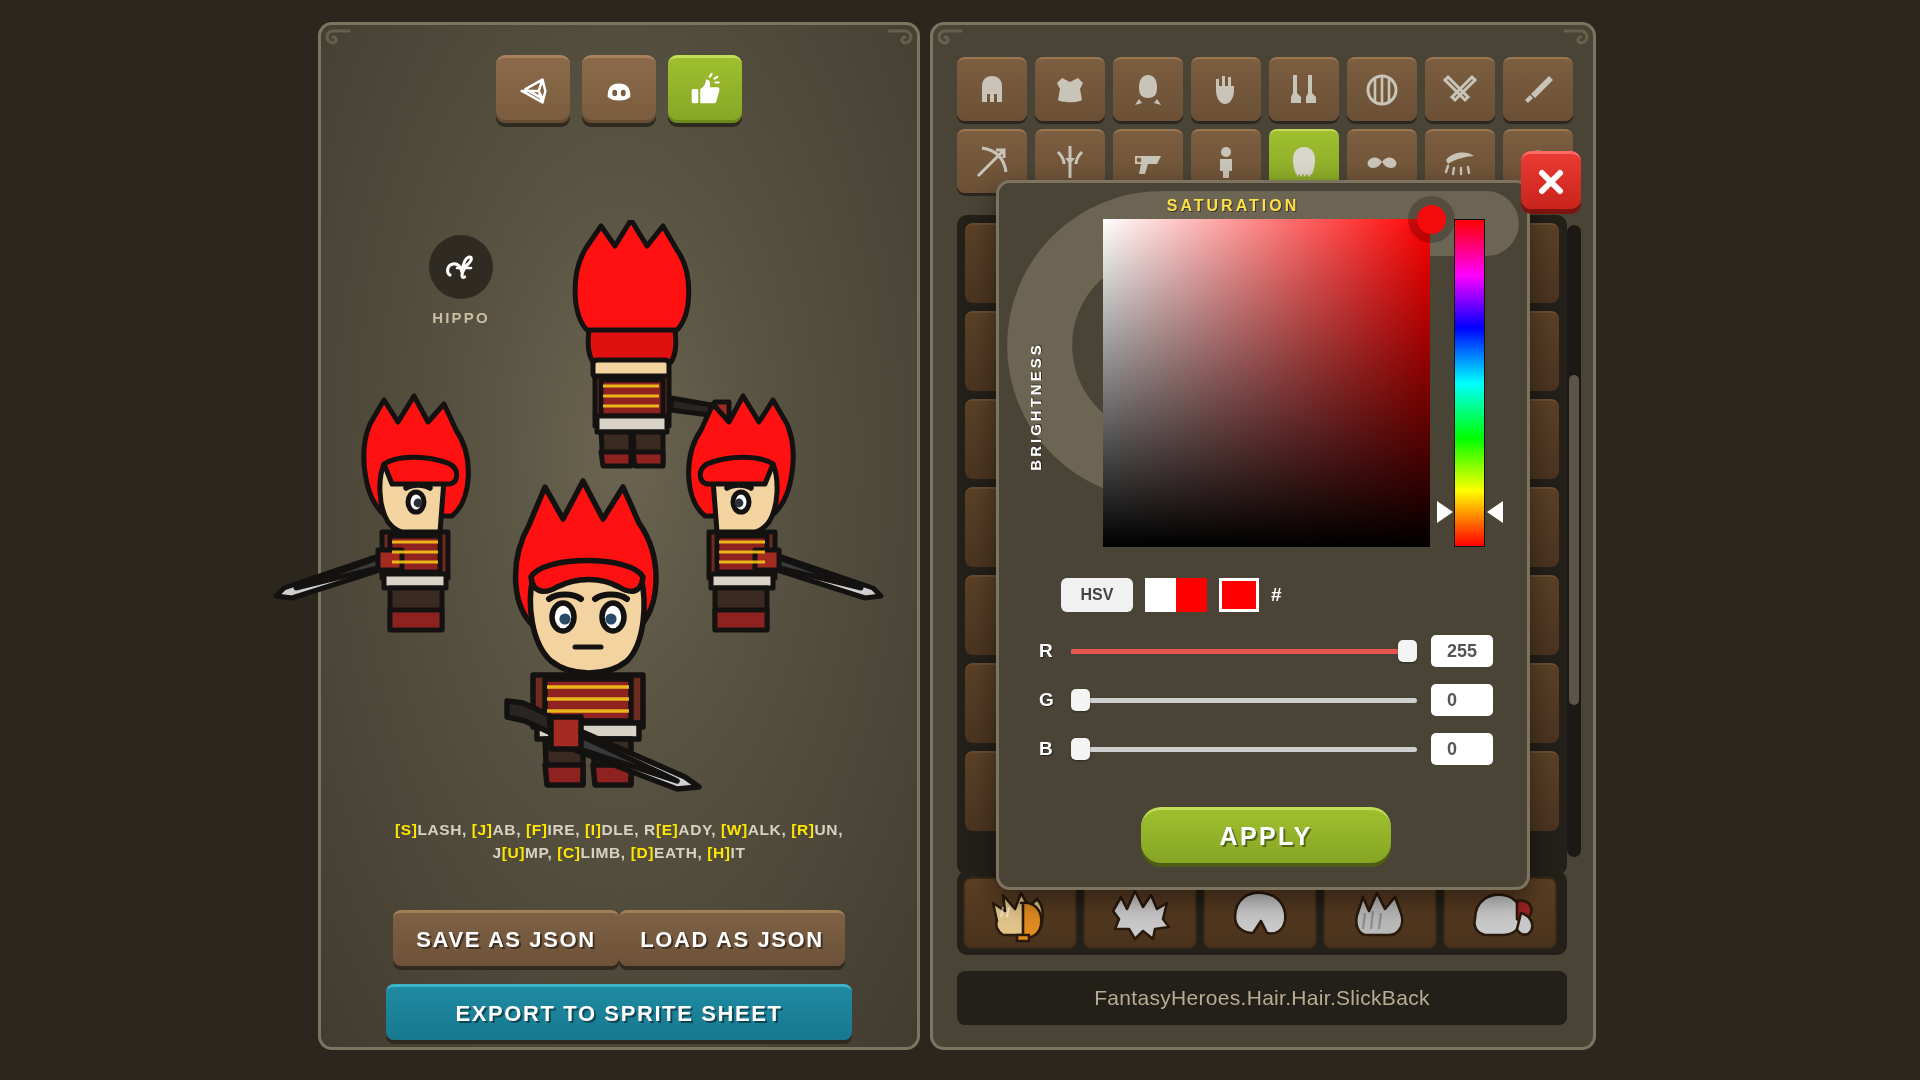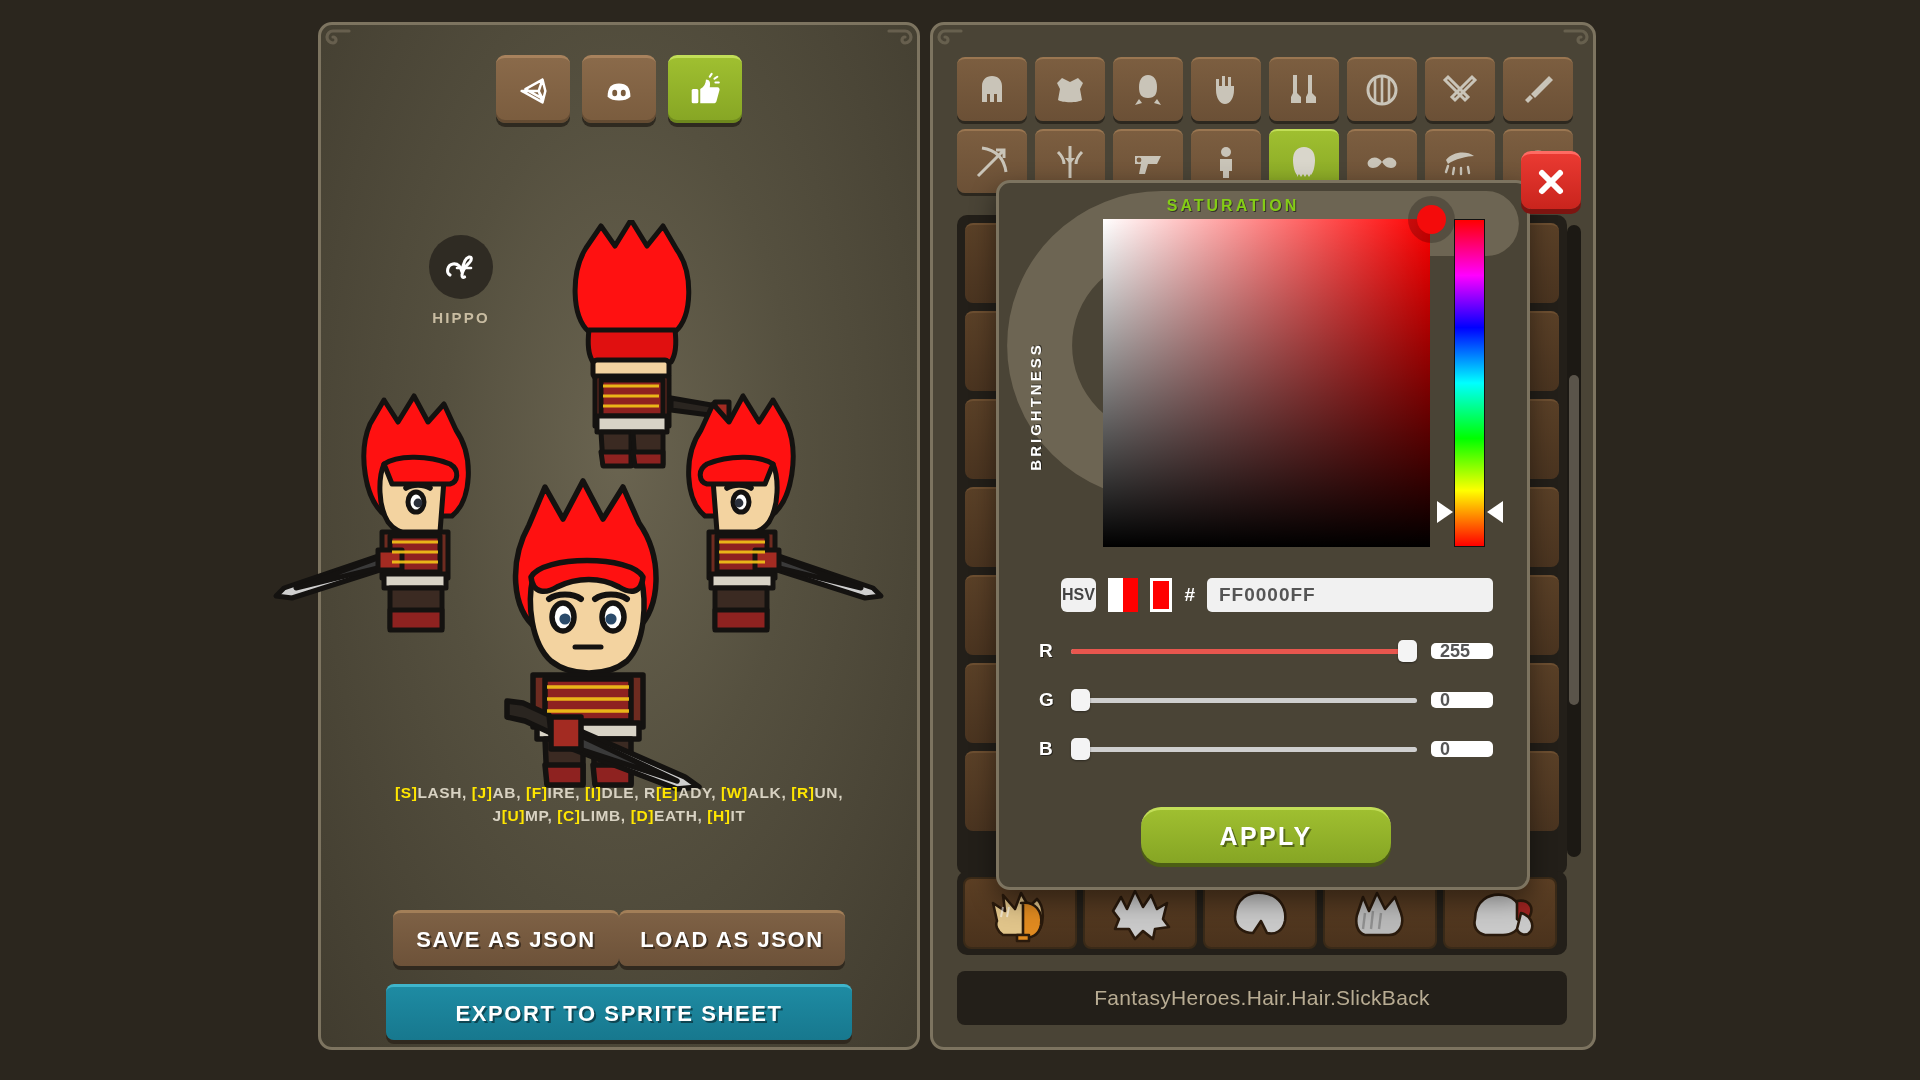--- a/index.html
+++ b/index.html
@@ -65,21 +65,21 @@
   .hero{ position:absolute; }
   .hero svg{ display:block; }
 
   
   #pan-handle{
     position:absolute; left:752px; top:690px; width:58px; height:58px; cursor:move;
   }
 
   
   #key-hints{
-    position:absolute; left:0; right:0; top:756px;
+    position:absolute; left:0; right:0; top:793px;
     text-align:center; font-size:15.5px; line-height:23px;
     color:#d8d2c2; letter-spacing:.6px; font-weight:bold;
   }
   #key-hints .k{ color:#ffe600; }
 
   
   #left-buttons{ position:absolute; left:0; right:0; top:885px; }
   .row-btns{ display:flex; justify-content:center; gap:0; }
   .wbtn{
     height:56px; border-radius:8px; color:#fff;
@@ -173,21 +173,21 @@
     width:60px; height:58px; border-radius:10px;
     background:linear-gradient(#ea3a32,#c9241d);
     border-top:3px solid #ff6b63;
     box-shadow:0 5px 0 #7d1410;
     display:flex; align-items:center; justify-content:center; cursor:pointer;
   }
   #close-picker-button svg{ width:30px; height:30px; stroke:#fff; stroke-width:6; stroke-linecap:round; }
 
   #sat-label{
     position:absolute; top:14px; left:0; right:60px; text-align:center;
-    color:#84cc16; font-size:16px; letter-spacing:3px; font-weight:bold;
+    color:#fde047; font-size:16px; letter-spacing:3px; font-weight:bold;
     text-shadow:1px 1px 0 rgba(0,0,0,.5);
   }
   #bri-label{
     position:absolute; left:-28px; top:215px;
     transform:rotate(-90deg); transform-origin:center;
     color:#fff; font-size:15px; letter-spacing:3px; font-weight:bold;
     text-shadow:1px 1px 0 rgba(0,0,0,.5); white-space:nowrap;
   }
   #sv-square{
     position:absolute; left:104px; top:36px; width:327px; height:328px;
@@ -267,23 +267,23 @@
   .chan-track .fill{
     position:absolute; top:9px; left:0; height:5px;
     background:#e8564e; border-radius:3px;
   }
   .chan-track .knob{
     position:absolute; top:0; width:19px; height:22px;
     background:#f4f4f4; border-radius:5px;
     box-shadow:0 1px 2px rgba(0,0,0,.4);
   }
   .chan-value{
-    width:62px; height:16px; border:none; border-radius:5px; background:#fff;
+    width:62px; height:32px; border:none; border-radius:5px; background:#fff;
     font-family:"Liberation Sans", sans-serif;
-    font-size:18px; font-weight:bold; color:#555; padding:0 9px;
+    font-size:18px; font-weight:bold; color:#555; padding:0 16px;
   }
 
   #apply-button{
     position:absolute; left:142px; bottom:24px; width:250px; height:56px;
     border-radius:20px; cursor:pointer;
     background:linear-gradient(#9fbf30,#86a524);
     border-top:3px solid #c2de58;
     box-shadow:0 4px 0 #4c5e14;
     display:flex; align-items:center; justify-content:center;
     color:#fff; font-size:25px; font-weight:bold; letter-spacing:2.4px;
@@ -653,21 +653,20 @@
     <div class="hue-arrow" id="hue-arrow-right"></div>
 
     <div id="hsv-row">
       <div id="hsv-mode-button">HSV</div>
       <div id="color-compare">
         <div class="old"></div>
         <div class="new"></div>
       </div>
       <div id="color-swatch"></div>
       <span id="hash-symbol">#</span>
-      <input id="hex-input" type="text" value="FF0000FF" style="">
     </div>
 
     <div class="chan-row" id="row-r">
       <span class="chan-label">R</span>
       <div class="chan-track">
         <div class="bar"></div>
         <div class="fill" style="width:100%"></div>
         <div class="knob" style="left:calc(100% - 19px)"></div>
       </div>
       <input class="chan-value" type="text" value="255" style="">

